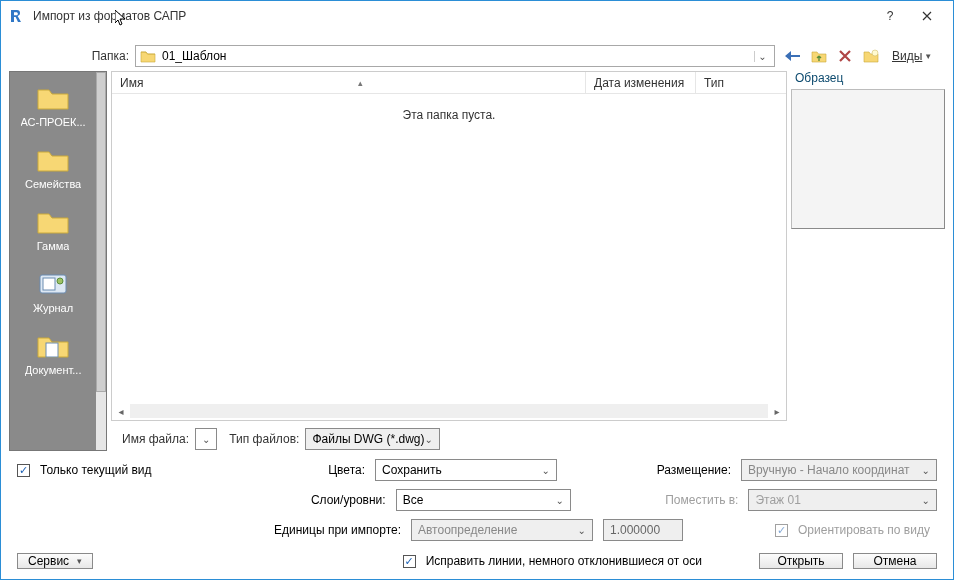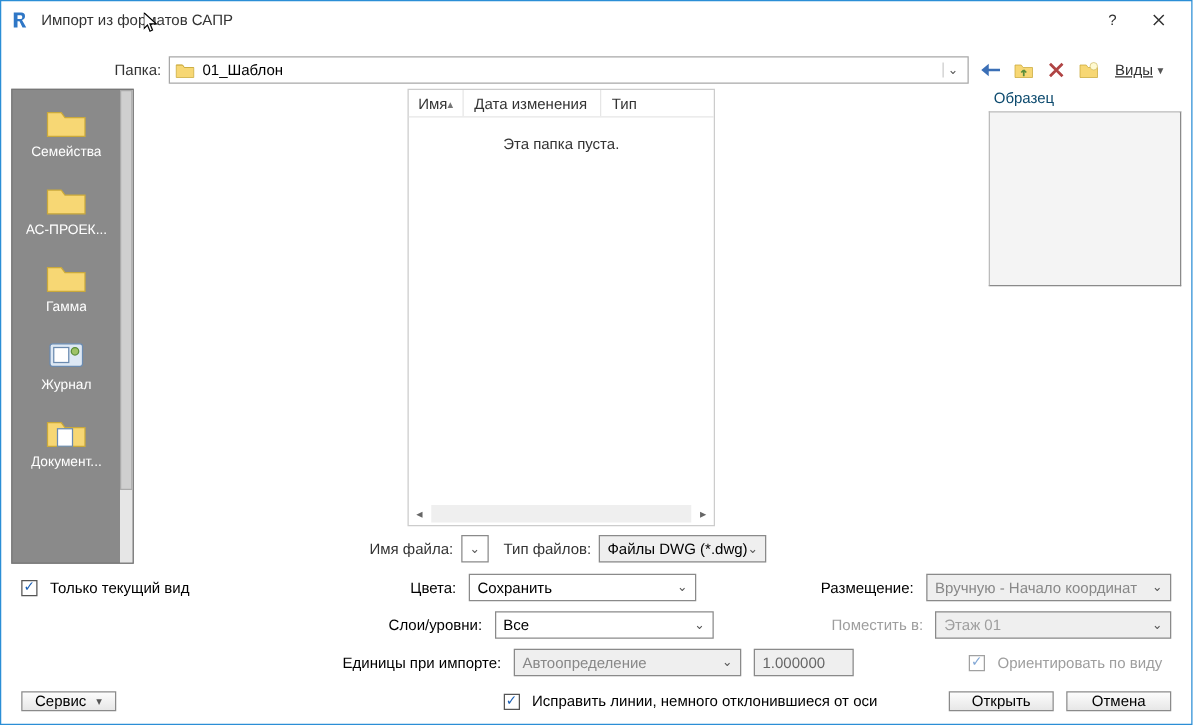--- a/index.html
+++ b/index.html
@@ -28,21 +28,21 @@
   
   .main { display:flex; padding:0 8px; gap:4px; height: 380px; margin-top:2px;}
   .places { width:98px; background:#8a8a8a; border:1px solid #777; display:flex; }
   .places-items { width:88px; display:flex; flex-direction:column; align-items:center; padding-top:4px; gap:2px;}
   .places-sb { width:10px; background:#e6e6e6; position:relative;}
   .places-sb .thumb{position:absolute;top:0;left:0;right:0;height:320px;background:#cfcfcf;border:1px solid #aaa;}
   .place { width:82px; height:60px; display:flex; flex-direction:column; align-items:center; justify-content:center; color:#fff; gap:4px; }
   .place .pic { width:36px; height:28px; display:flex; align-items:center; justify-content:center;}
   .place .plabel { font-size:11px; color:#fff; max-width:80px; overflow:hidden; text-overflow:ellipsis; white-space:nowrap;}
 
-  .filecol { flex:1; display:flex; flex-direction:column;align-items:center; }
+  .filecol { flex:1; display:flex; flex-direction:column; }
   .listwrap { flex:1; border:1px solid #ccc; background:#fff; display:flex; flex-direction:column; }
   .listhead { height:22px; display:flex; border-bottom:1px solid #e6e6e6; align-items:center;}
   .listhead .col { padding:0 8px; border-right:1px solid #e6e6e6; height:100%; display:flex; align-items:center; color:#333;}
   .listhead .col.name{flex:1;}
   .listhead .col.name .sorticon{margin:0 auto; font-size:9px;color:#777;}
   .listhead .col.date{width:110px;}
   .listhead .col.type{width:90px; border-right:none;}
   .listempty { flex:1; display:flex; align-items:flex-start; justify-content:center; padding-top:14px; color:#333;}
   .listhscroll { height:18px; display:flex; align-items:center;}
   .listhscroll .larrow,.listhscroll .rarrow{width:18px;text-align:center;color:#666;font-size:10px;}
@@ -147,29 +147,29 @@
 <div class="main">
 
   <div class="places">
     <div class="places-items" id="places-items">
         <div class="place">
           <span class="pic">
             <svg width="34" height="26" viewBox="0 0 34 26">
               <path d="M2 5h11l3 4h16v15H2z" fill="#f7d774" stroke="#caa93b"></path>
             </svg>
           </span>
+          <span class="plabel">АС-ПРОЕК...</span>
+        </div>
+        <div class="place">
+          <span class="pic">
+            <svg width="34" height="26" viewBox="0 0 34 26">
+              <path d="M2 5h11l3 4h16v15H2z" fill="#f7d774" stroke="#caa93b"></path>
+            </svg>
+          </span>
           <span class="plabel">Семейства</span>
-        </div>
-        <div class="place">
-          <span class="pic">
-            <svg width="34" height="26" viewBox="0 0 34 26">
-              <path d="M2 5h11l3 4h16v15H2z" fill="#f7d774" stroke="#caa93b"></path>
-            </svg>
-          </span>
-          <span class="plabel">АС-ПРОЕК...</span>
         </div>
         <div class="place">
           <span class="pic">
             <svg width="34" height="26" viewBox="0 0 34 26">
               <path d="M2 5h11l3 4h16v15H2z" fill="#f7d774" stroke="#caa93b"></path>
             </svg>
           </span>
           <span class="plabel">Гамма</span>
         </div>
         <div class="place">

